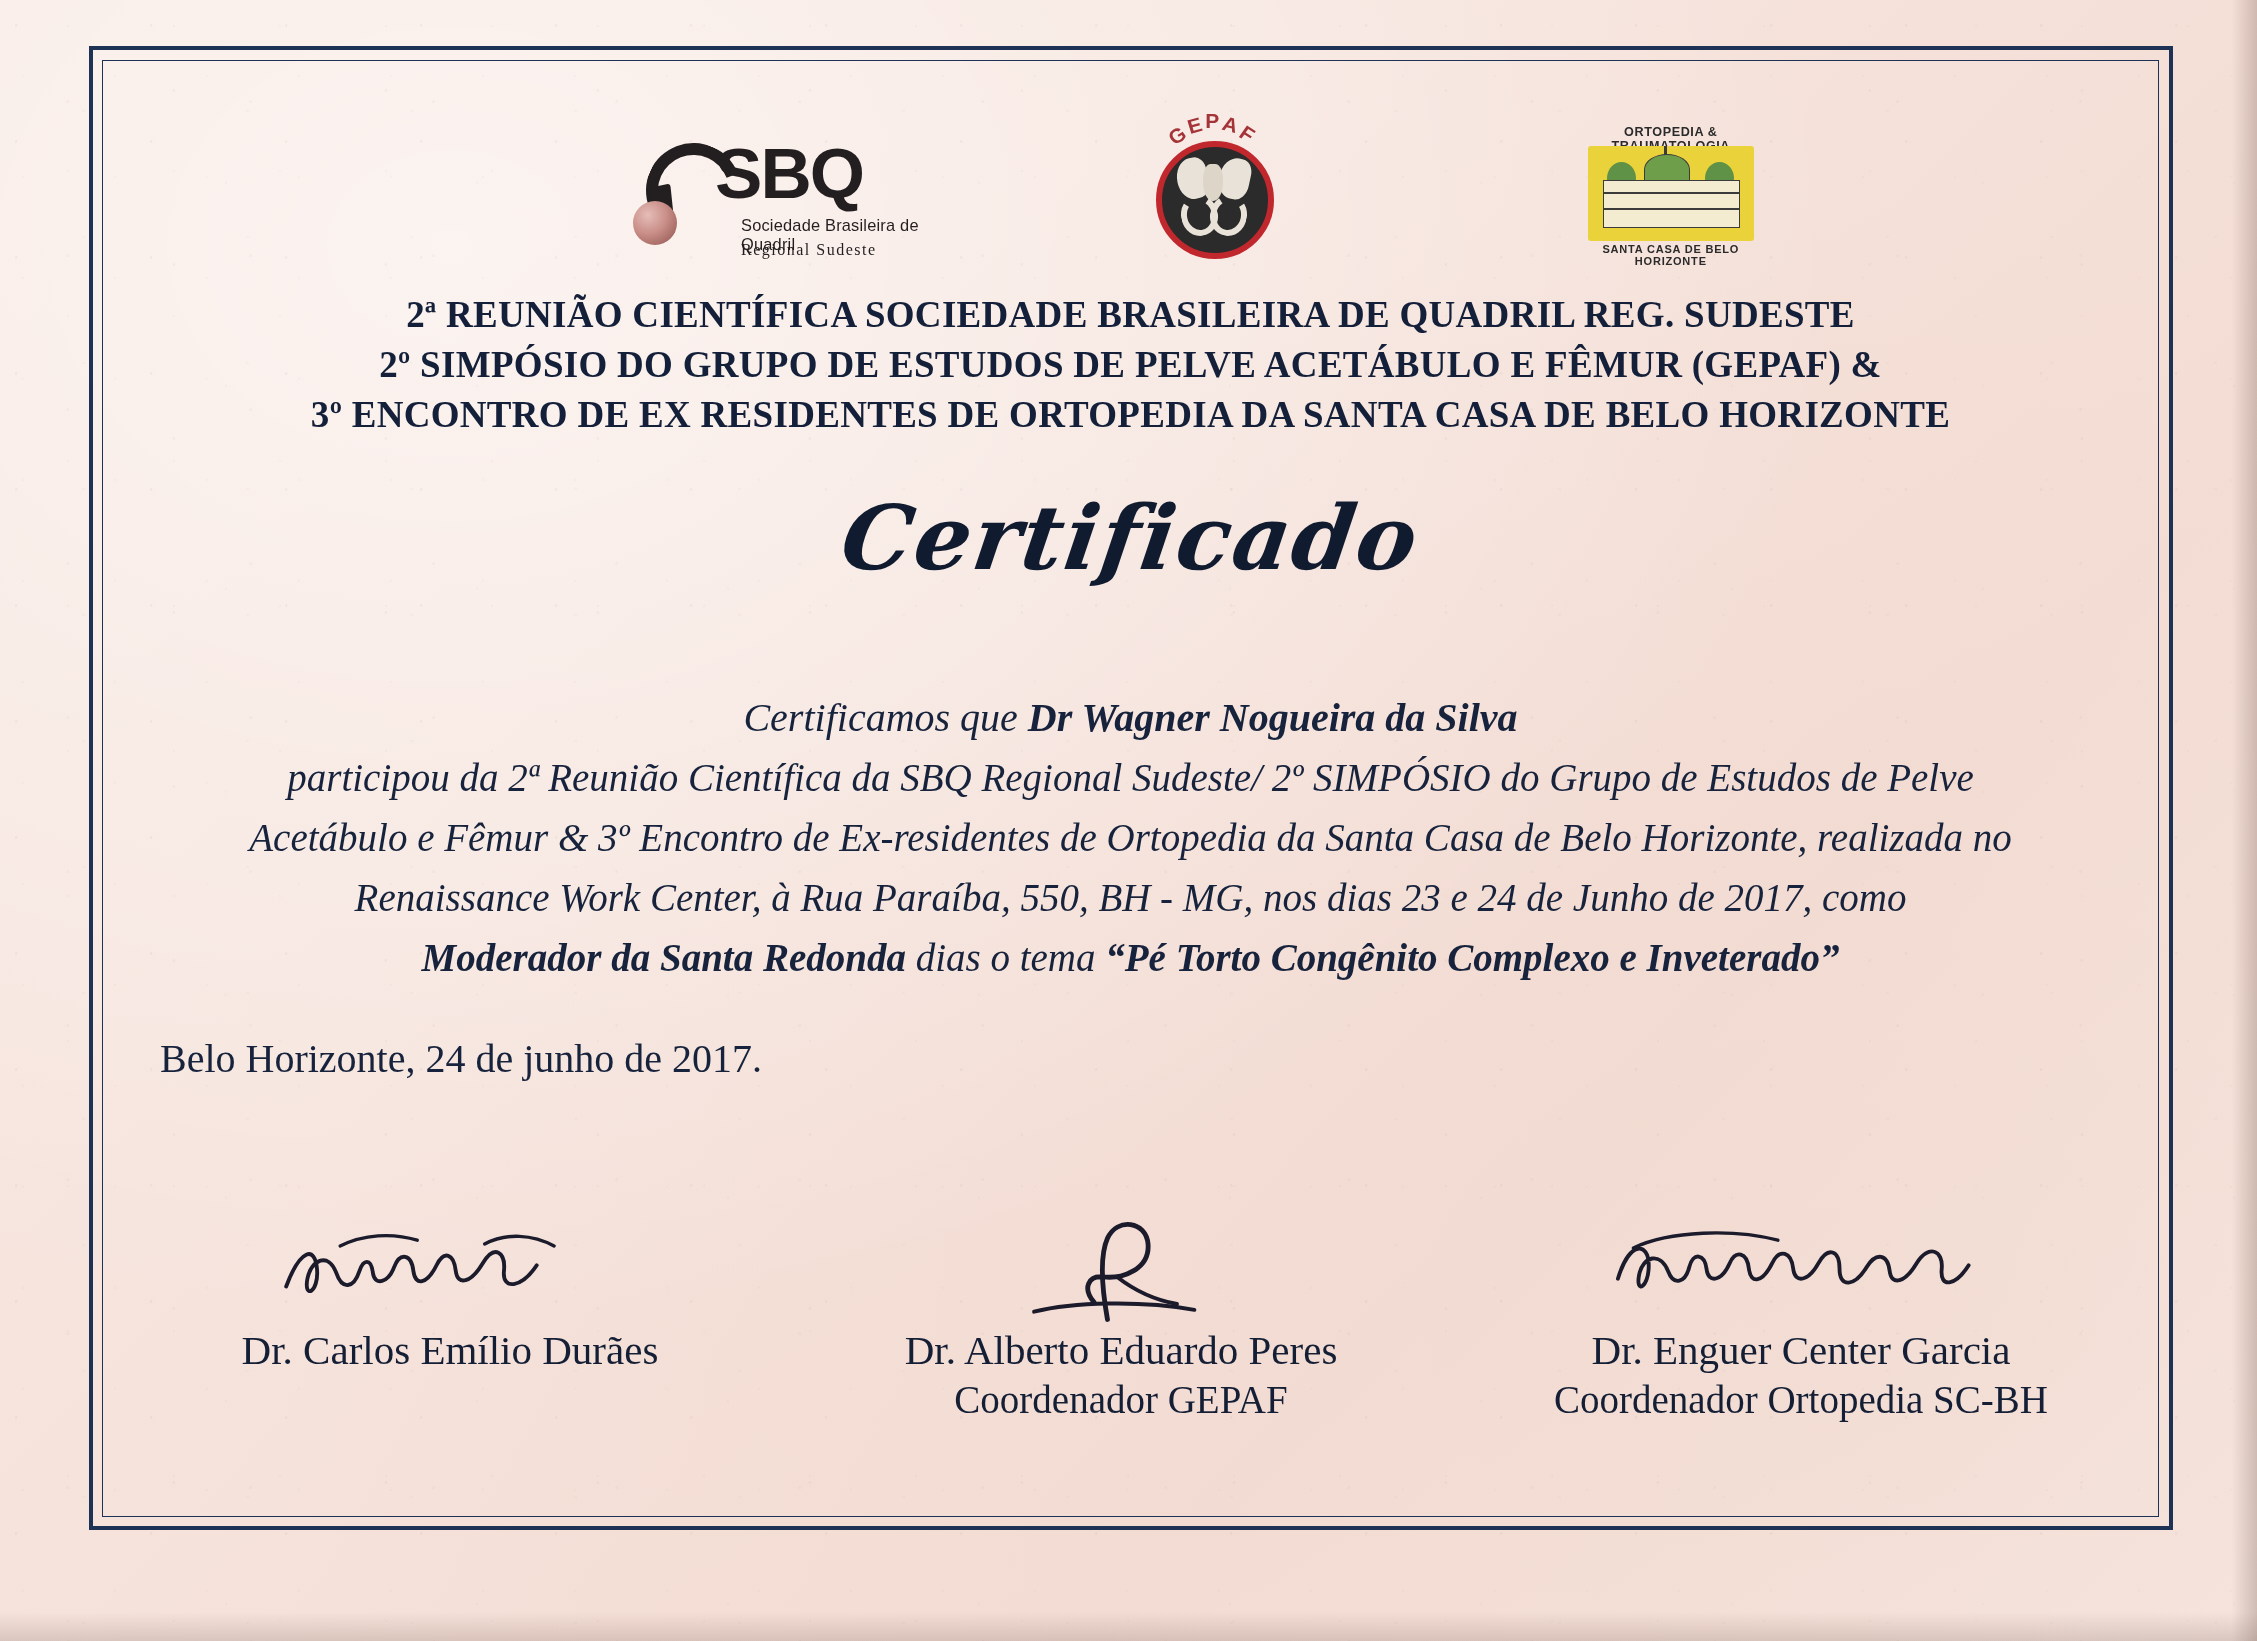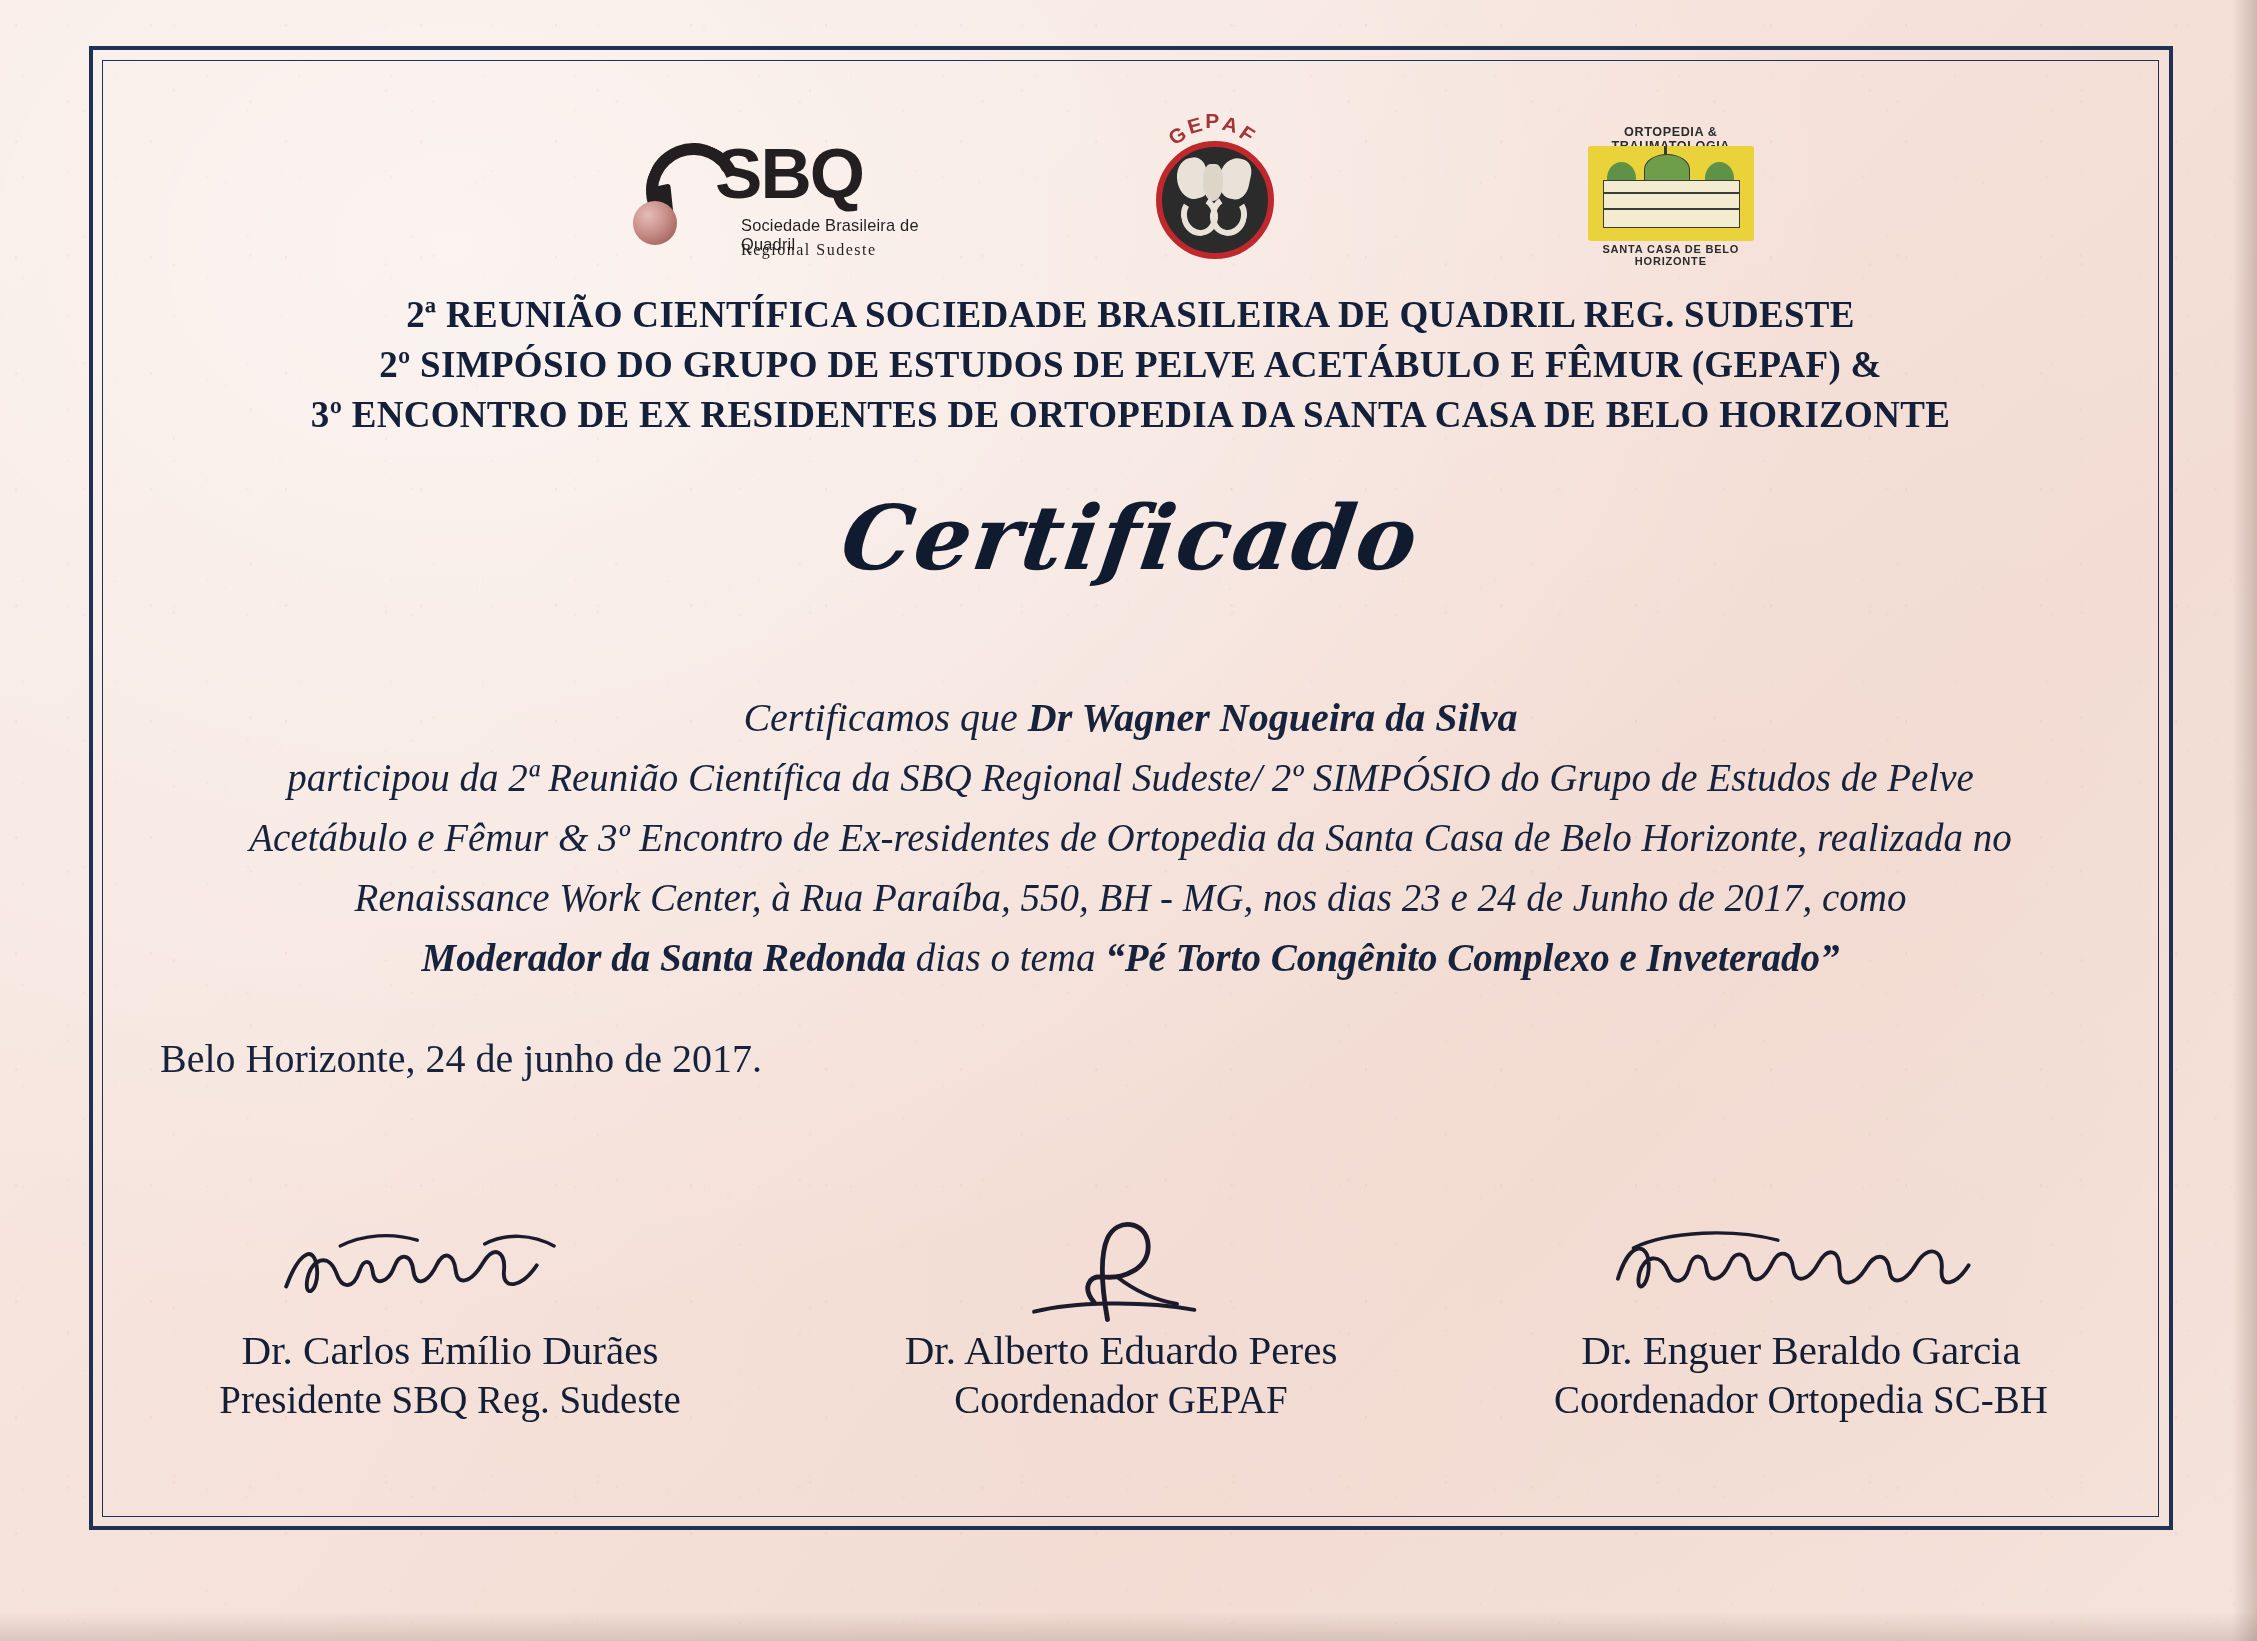--- a/index.html
+++ b/index.html
@@ -527,21 +527,20 @@
 
       <div class="sign-col c1">
         <div class="scribble">
           <svg width="406" height="106" viewBox="0 0 420 110" aria-hidden="true">
             <path d="M40,70 C55,30 70,28 72,52 C74,76 58,84 62,62 C66,42 84,34 92,56 C98,74 110,72 116,54 C120,42 128,40 130,56 C132,70 146,66 152,50 C158,34 170,36 172,54 C174,70 186,68 196,48 C204,32 214,36 216,54 C218,70 232,66 244,46 C256,26 268,34 266,54 C264,74 284,72 300,48" fill="none" stroke="#1b1b2c" stroke-width="4" stroke-linecap="round"></path>
             <path d="M96,28 C120,16 150,14 176,22" fill="none" stroke="#1b1b2c" stroke-width="3.5" stroke-linecap="round"></path>
             <path d="M246,26 C268,14 296,16 318,28" fill="none" stroke="#1b1b2c" stroke-width="3.5" stroke-linecap="round"></path>
           </svg>
         </div>
         <div class="sign-name">Dr. Carlos Emílio Durães</div>
-        <div class="sign-role">Presidente SBQ Reg. Sudeste</div>
       </div>
 
       <div class="sign-col c2">
         <div class="scribble">
           <svg width="406" height="114" viewBox="0 0 420 118" aria-hidden="true">
             <path d="M196,104 C190,70 188,38 196,20 C206,-2 236,2 238,26 C240,52 212,62 192,60 C176,58 170,72 182,86" fill="none" stroke="#1b1b2c" stroke-width="5" stroke-linecap="round"></path>
             <path d="M120,96 C160,86 230,84 286,94" fill="none" stroke="#1b1b2c" stroke-width="4" stroke-linecap="round"></path>
             <path d="M206,60 C224,74 246,84 268,88" fill="none" stroke="#1b1b2c" stroke-width="4" stroke-linecap="round"></path>
           </svg>
         </div>
@@ -549,20 +548,20 @@
         <div class="sign-role">Coordenador GEPAF</div>
       </div>
 
       <div class="sign-col c3">
         <div class="scribble">
           <svg width="425" height="106" viewBox="0 0 440 110" aria-hidden="true">
             <path d="M30,62 C42,22 62,24 62,48 C62,72 48,78 52,58 C56,38 74,34 82,54 C88,70 100,66 104,50 C108,34 120,36 122,52 C124,68 138,64 146,46 C152,32 164,34 166,52 C168,68 180,66 190,46 C198,30 210,34 212,52 C214,68 228,64 238,46 C248,28 260,32 260,52 C260,72 276,70 288,50 C298,34 310,36 312,54 C314,70 328,66 340,46 C352,26 368,32 366,52 C364,72 380,70 394,48" fill="none" stroke="#1b1b2c" stroke-width="4" stroke-linecap="round"></path>
             <path d="M46,30 C84,12 150,10 196,22" fill="none" stroke="#1b1b2c" stroke-width="3.5" stroke-linecap="round"></path>
           </svg>
         </div>
-        <div class="sign-name">Dr. Enguer Beraldo Garcia</div>
+        <div class="sign-name">Dr. Enguer Center Garcia</div>
         <div class="sign-role">Coordenador Ortopedia SC-BH</div>
       </div>
 
     </div>
   </div>
 </div>
 
 
 </body></html>

